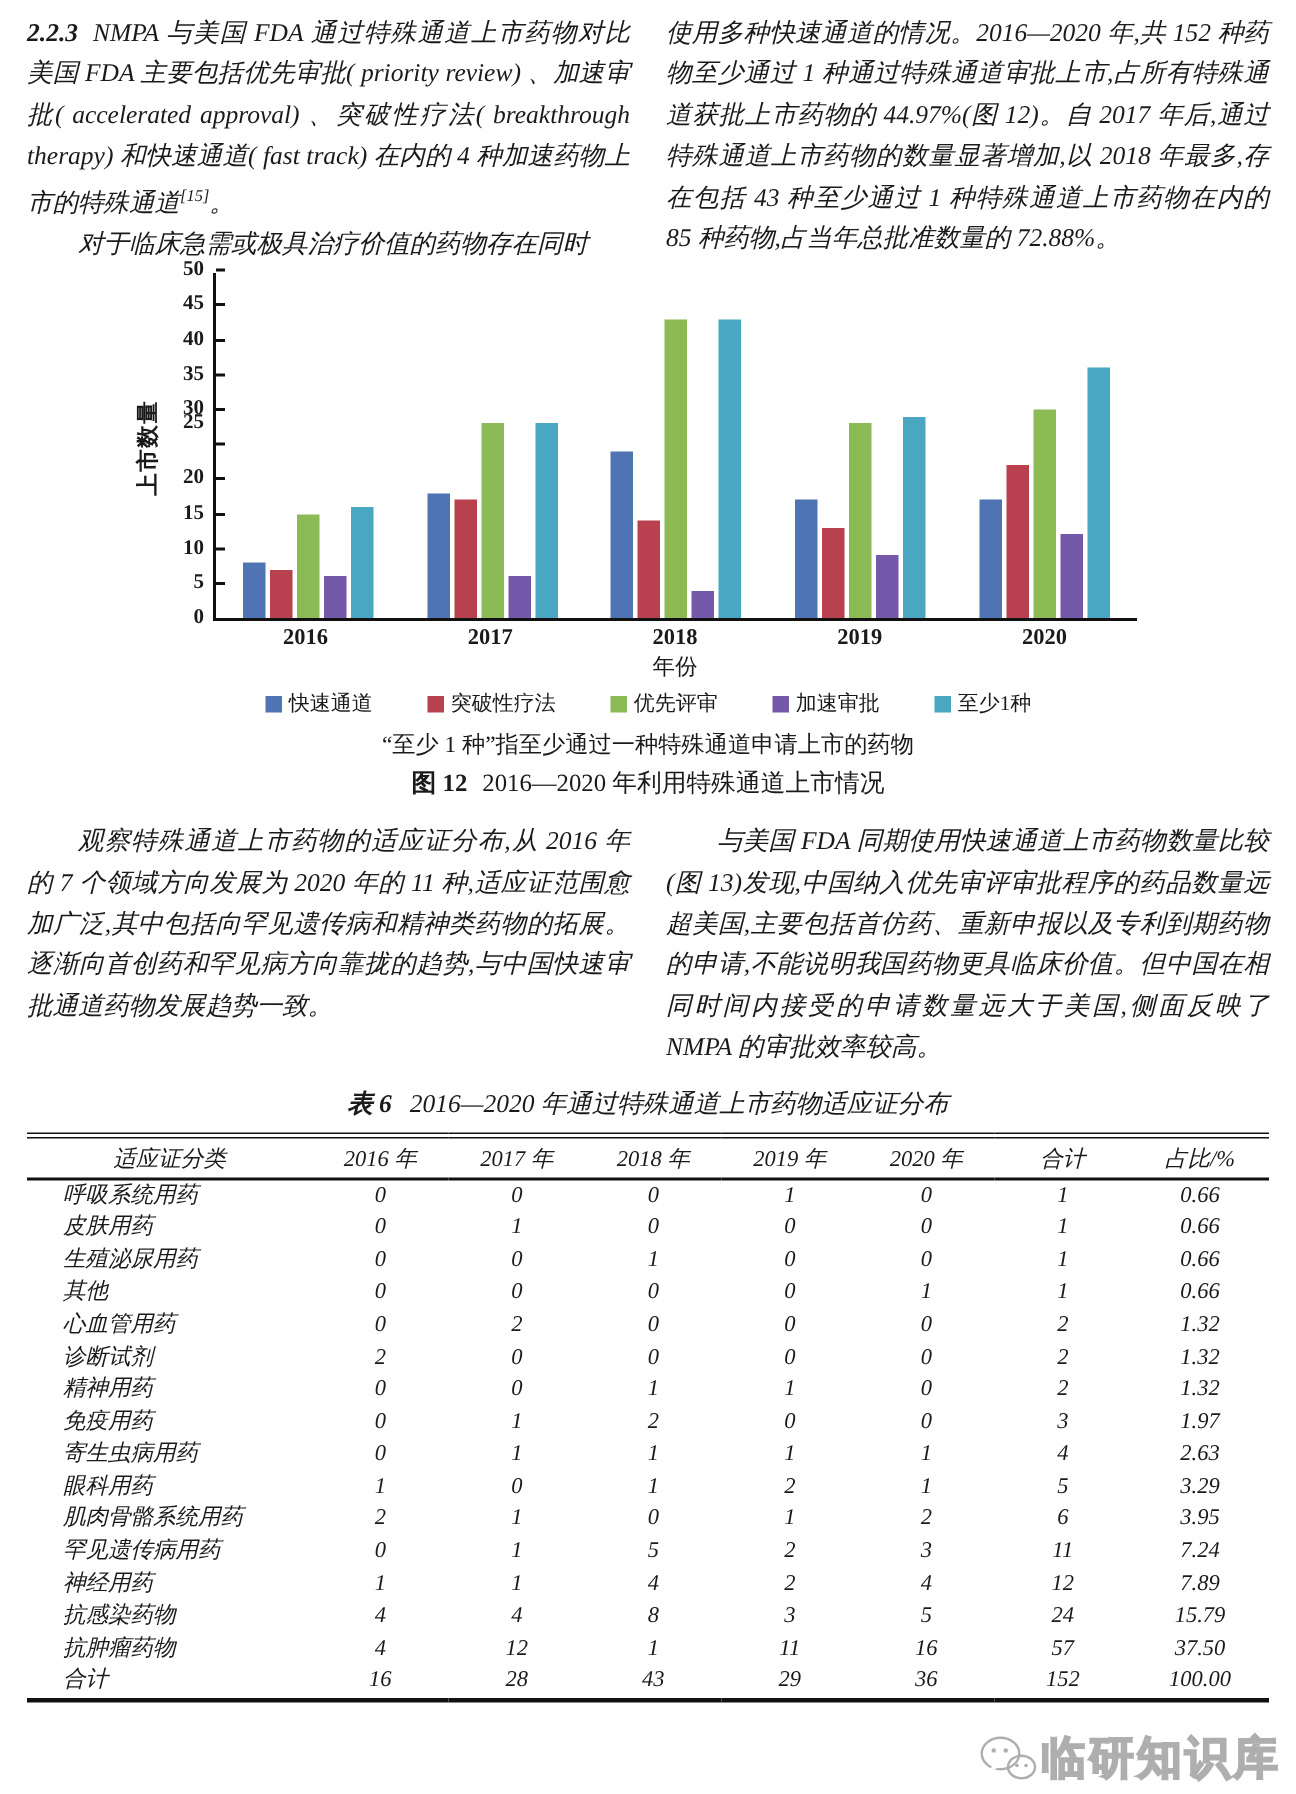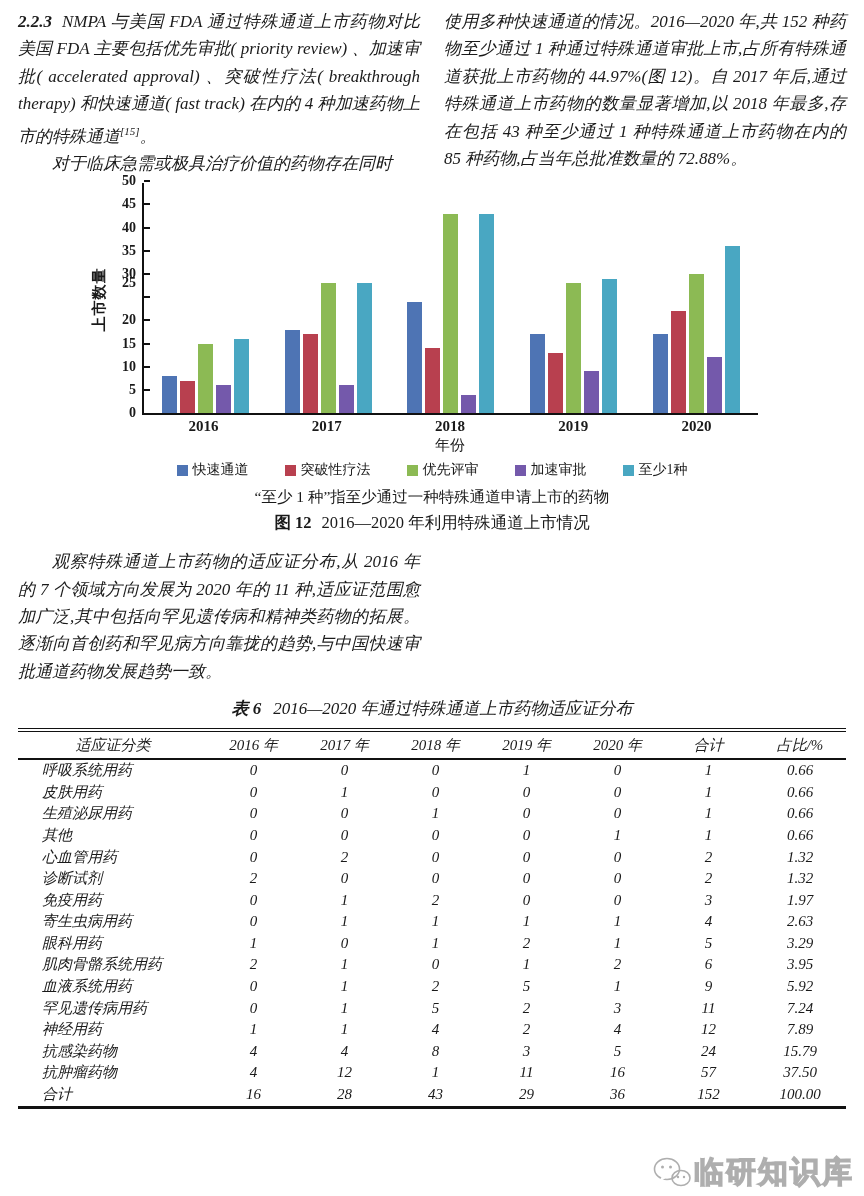--- a/index.html
+++ b/index.html
@@ -256,20 +256,23 @@
         </div>
       </div>
     <div class="fig-note">“至少 1 种”指至少通过一种特殊通道申请上市的药物</div>
     <div class="fig-caption"><b>图 12</b><span>2016—2020 年利用特殊通道上市情况</span></div>
   </div>
 
   <div class="two-col sect2">
     <div class="col">
       <p class="para indent">观察特殊通道上市药物的适应证分布,从 2016 年的 7 个领域方向发展为 2020 年的 11 种,适应证范围愈加广泛,其中包括向罕见遗传病和精神类药物的拓展。逐渐向首创药和罕见病方向靠拢的趋势,与中国快速审批通道药物发展趋势一致。</p>
     </div>
+    <div class="col">
+      <p class="para indent">与美国 FDA 同期使用快速通道上市药物数量比较(图 13)发现,中国纳入优先审评审批程序的药品数量远超美国,主要包括首仿药、重新申报以及专利到期药物的申请,不能说明我国药物更具临床价值。但中国在相同时间内接受的申请数量远大于美国,侧面反映了 NMPA 的审批效率较高。</p>
+    </div>
   </div>
 
   <div class="table-block">
     <div class="tbl-title"><b>表 6</b><span>2016—2020 年通过特殊通道上市药物适应证分布</span></div>
     <table class="datatable" id="datatable">
         <colgroup>
           <col style="width: 190px;">
           <col style="width: 91px;">
           <col style="width: 91px;">
           <col style="width: 91px;">
@@ -345,20 +348,30 @@
             <td>诊断试剂</td>
             <td>2</td>
             <td>0</td>
             <td>0</td>
             <td>0</td>
             <td>0</td>
             <td>2</td>
             <td>1.32</td>
           </tr>
           <tr>
+            <td>精神用药</td>
+            <td>0</td>
+            <td>0</td>
+            <td>1</td>
+            <td>1</td>
+            <td>0</td>
+            <td>2</td>
+            <td>1.32</td>
+          </tr>
+          <tr>
             <td>免疫用药</td>
             <td>0</td>
             <td>1</td>
             <td>2</td>
             <td>0</td>
             <td>0</td>
             <td>3</td>
             <td>1.97</td>
           </tr>
           <tr>
@@ -383,30 +396,20 @@
           </tr>
           <tr>
             <td>肌肉骨骼系统用药</td>
             <td>2</td>
             <td>1</td>
             <td>0</td>
             <td>1</td>
             <td>2</td>
             <td>6</td>
             <td>3.95</td>
-          </tr>
-          <tr>
-            <td>血液系统用药</td>
-            <td>0</td>
-            <td>1</td>
-            <td>2</td>
-            <td>5</td>
-            <td>1</td>
-            <td>9</td>
-            <td>5.92</td>
           </tr>
           <tr>
             <td>罕见遗传病用药</td>
             <td>0</td>
             <td>1</td>
             <td>5</td>
             <td>2</td>
             <td>3</td>
             <td>11</td>
             <td>7.24</td>

